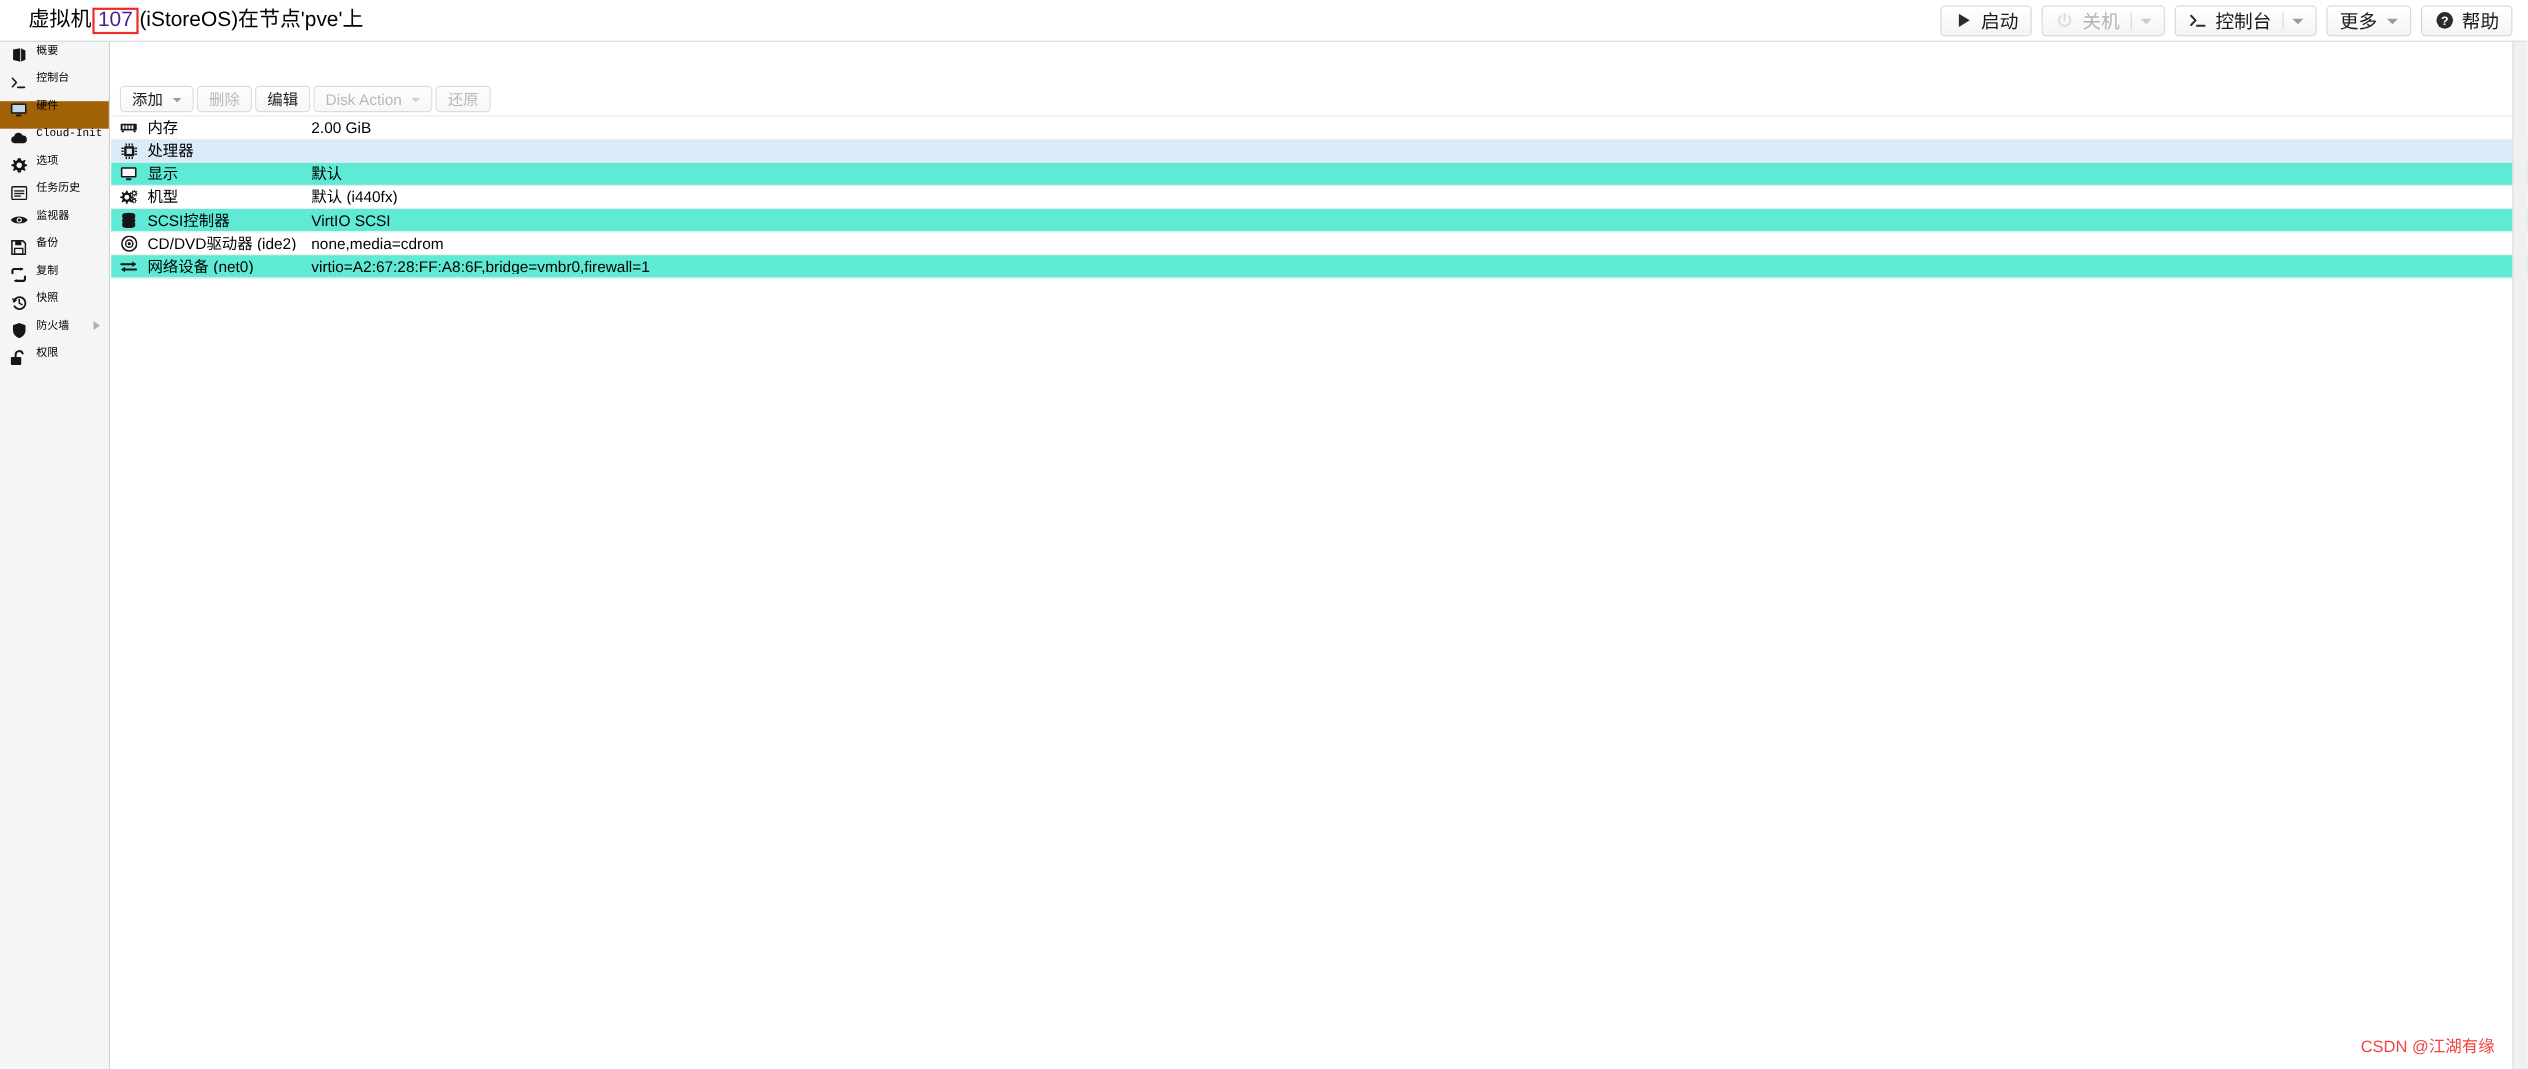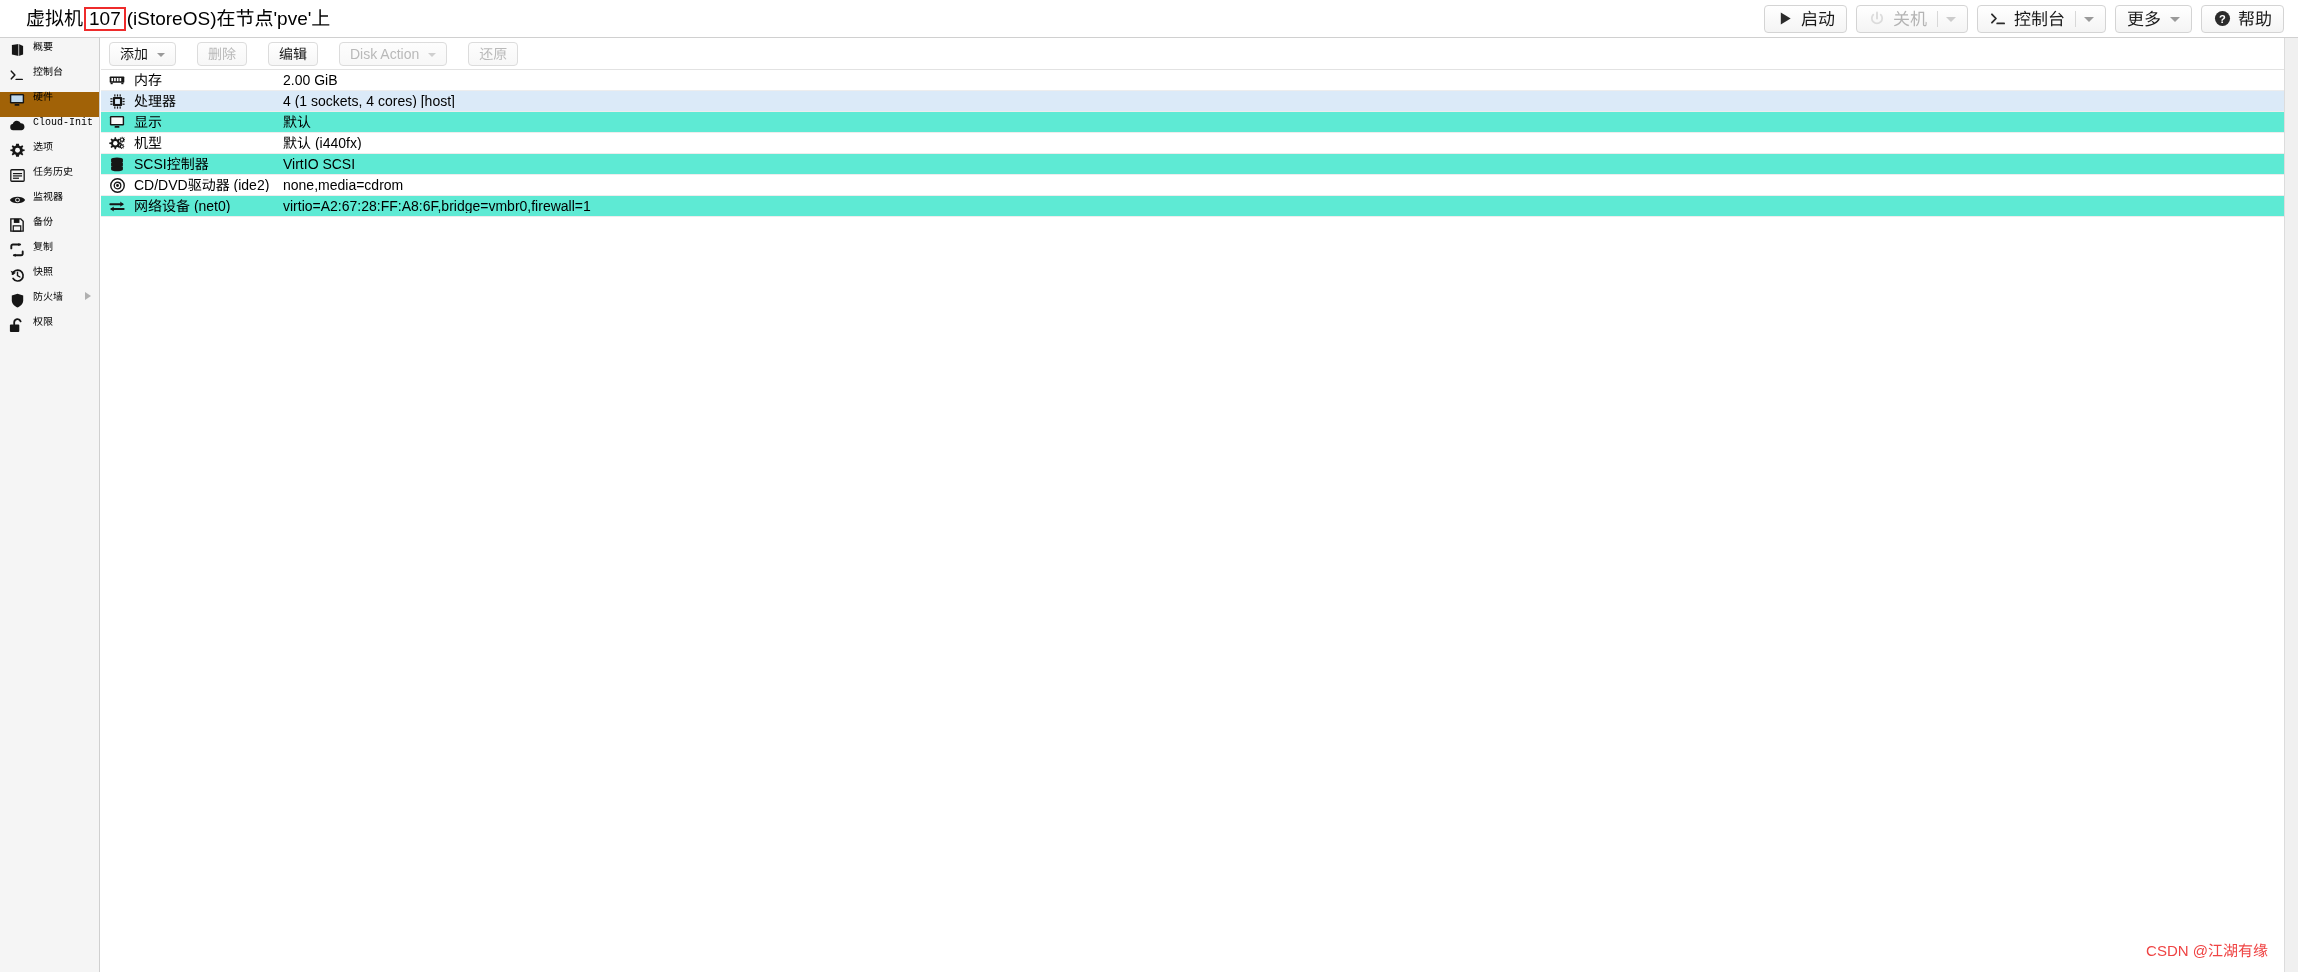--- a/index.html
+++ b/index.html
@@ -42,21 +42,21 @@
     line-height: 1;
     margin-left: 16px;
   }
   .title .t-seg { display: inline-block; }
   .title .vmid-box {
     display: inline-block;
     border: 2px solid #ee2b2b;
     padding: 0px 3px 1px 3px;
     margin: 0 1px;
     line-height: 1;
-    color: #000000;
+    color: #4c1d95;
   }
 
   .hdr-btns {
     display: flex;
     align-items: flex-end;
     gap: 9px;
   }
   .btn {
     display: inline-flex;
     align-items: center;
@@ -150,23 +150,24 @@
     width: 2197px;
     height: 934px;
     background: #ffffff;
     overflow: hidden;
   }
   .content-toolbar {
     height: 32px;
     border-bottom: 1px solid #e2e2e2;
     display: flex;
     align-items: center;
-    gap: 21px;
+    gap: 3px;
     padding: 0 8px;
     background: #ffffff;
+    margin-top: 36px;
   }
   .tbtn {
     display: inline-flex;
     align-items: center;
     height: 24px;
     padding: 0 10px;
     border: 1px solid #dcdcdc;
     border-radius: 4px;
     background: linear-gradient(to bottom, #ffffff 0%, #f6f6f6 100%);
     font-size: 14px;
@@ -495,21 +496,20 @@
             <rect x="10.2" y="13.3" width="1.3" height="2.3" fill="#161616"></rect>
             <rect x="0.4" y="4.5" width="2.3" height="1.3" fill="#161616"></rect>
             <rect x="0.4" y="7.35" width="2.3" height="1.3" fill="#161616"></rect>
             <rect x="0.4" y="10.2" width="2.3" height="1.3" fill="#161616"></rect>
             <rect x="13.3" y="4.5" width="2.3" height="1.3" fill="#161616"></rect>
             <rect x="13.3" y="7.35" width="2.3" height="1.3" fill="#161616"></rect>
             <rect x="13.3" y="10.2" width="2.3" height="1.3" fill="#161616"></rect>
           </svg>
         </span>
         <span class="cell-key">处理器</span>
-        <span class="cell-val">4 (1 sockets, 4 cores) [host]</span>
       </div>
 
 
       <div class="row alt">
         <span class="cell-icon">
           <svg width="16" height="14" viewBox="0 0 16 14">
             <rect x="0.9" y="1" width="14.2" height="9.4" rx="1.2" fill="#161616"></rect>
             <rect x="2.3" y="2.4" width="11.4" height="6.6" fill="#fafafa"></rect>
             <rect x="5.6" y="11" width="4.8" height="1.8" rx="0.6" fill="#161616"></rect>
           </svg>

